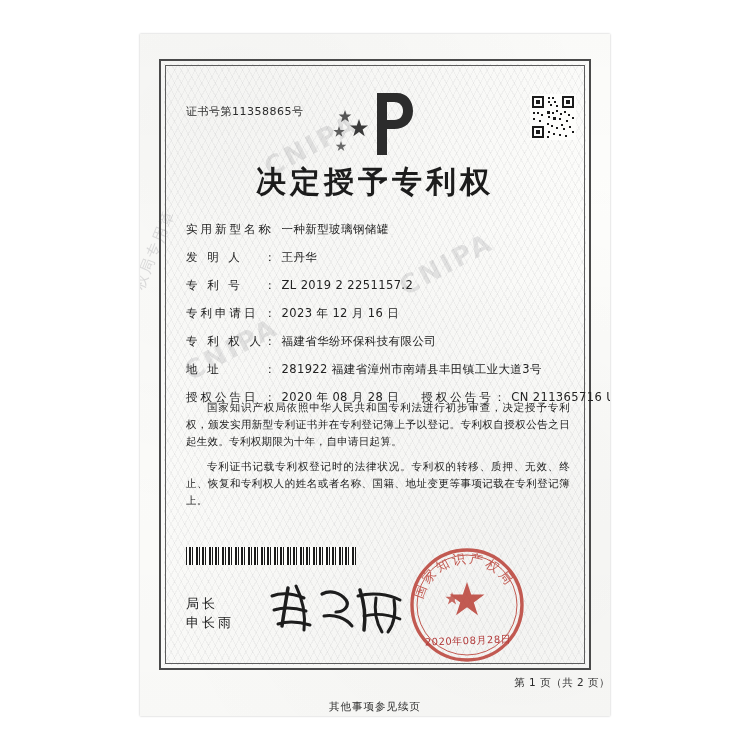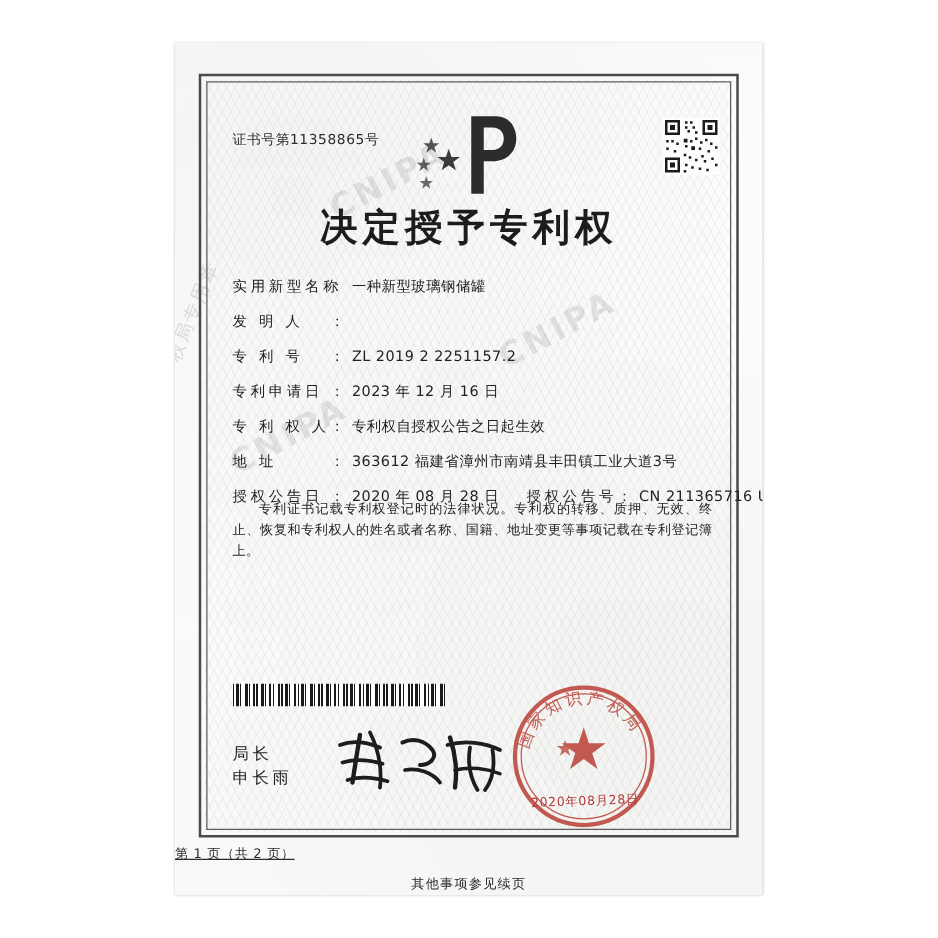--- a/index.html
+++ b/index.html
@@ -236,25 +236,24 @@
     color: #b23b3b;
     letter-spacing: 0.5px;
     transform: rotate(-2deg);
   }
 
   .page-num {
     position: absolute;
     left: 0;
     right: 0;
     bottom: 26px;
-    text-align: left;
+    text-align: right;
     font-size: 10.5px;
     color: #2b2b2b;
     letter-spacing: 0.5px;
-    text-decoration: underline;
   }
   .footnote {
     position: absolute;
     left: 0;
     right: 0;
     bottom: -6px;
     text-align: center;
     font-size: 10.5px;
     color: #2b2b2b;
     letter-spacing: 1px;
@@ -349,52 +348,54 @@
 
     <div class="fields">
       <div class="field-row">
         <span class="field-label">实用新型名称</span>
         <span class="field-colon">：</span>
         <span class="field-value">一种新型玻璃钢储罐</span>
       </div>
       <div class="field-row">
         <span class="field-label">发 明 人</span>
         <span class="field-colon">：</span>
+        <span class="field-value">王丹华</span>
       </div>
       <div class="field-row">
         <span class="field-label">专 利 号</span>
         <span class="field-colon">：</span>
         <span class="field-value">ZL 2019 2 2251157.2</span>
       </div>
       <div class="field-row">
         <span class="field-label">专利申请日</span>
         <span class="field-colon">：</span>
         <span class="field-value">2023 年 12 月 16 日</span>
       </div>
       <div class="field-row">
         <span class="field-label">专 利 权 人</span>
         <span class="field-colon">：</span>
-        <span class="field-value">专利权自授权公告之日起生效</span>
+        <span class="field-value">福建省华纷环保科技有限公司</span>
       </div>
       <div class="field-row">
         <span class="field-label">地    址</span>
         <span class="field-colon">：</span>
-        <span class="field-value">363612 福建省漳州市南靖县丰田镇工业大道3号</span>
+        <span class="field-value">281922 福建省漳州市南靖县丰田镇工业大道3号</span>
       </div>
       <div class="field-row split">
         <span class="field-label">授权公告日</span>
         <span class="field-colon">：</span>
         <span class="field-value">2020 年 08 月 28 日</span>
         <span class="field-label2">授权公告号</span>
         <span class="field-colon">：</span>
         <span class="field-value">CN 211365716 U</span>
       </div>
     </div>
 
     <div class="paragraphs">
+      <p>国家知识产权局依照中华人民共和国专利法进行初步审查，决定授予专利权，颁发实用新型专利证书并在专利登记簿上予以登记。专利权自授权公告之日起生效。专利权期限为十年，自申请日起算。</p>
       <p>专利证书记载专利权登记时的法律状况。专利权的转移、质押、无效、终止、恢复和专利权人的姓名或者名称、国籍、地址变更等事项记载在专利登记簿上。</p>
     </div>
 
     <div class="barcode"></div>
 
     <div class="director-block">
       <div>局长</div>
       <div>申长雨</div>
     </div>
 

